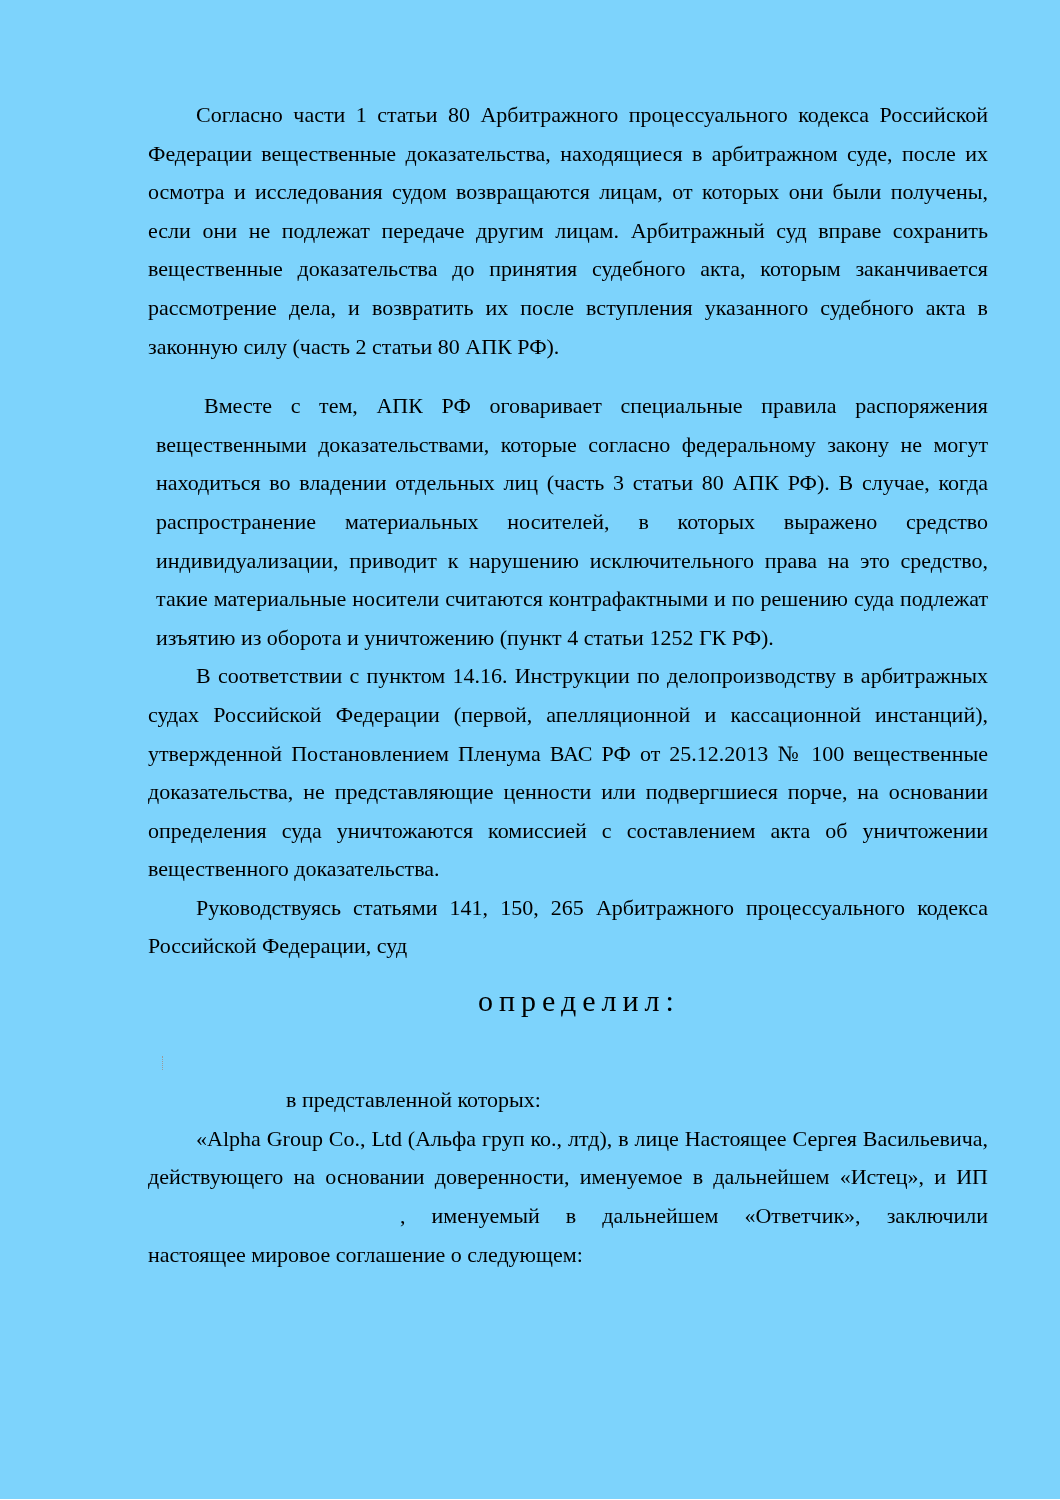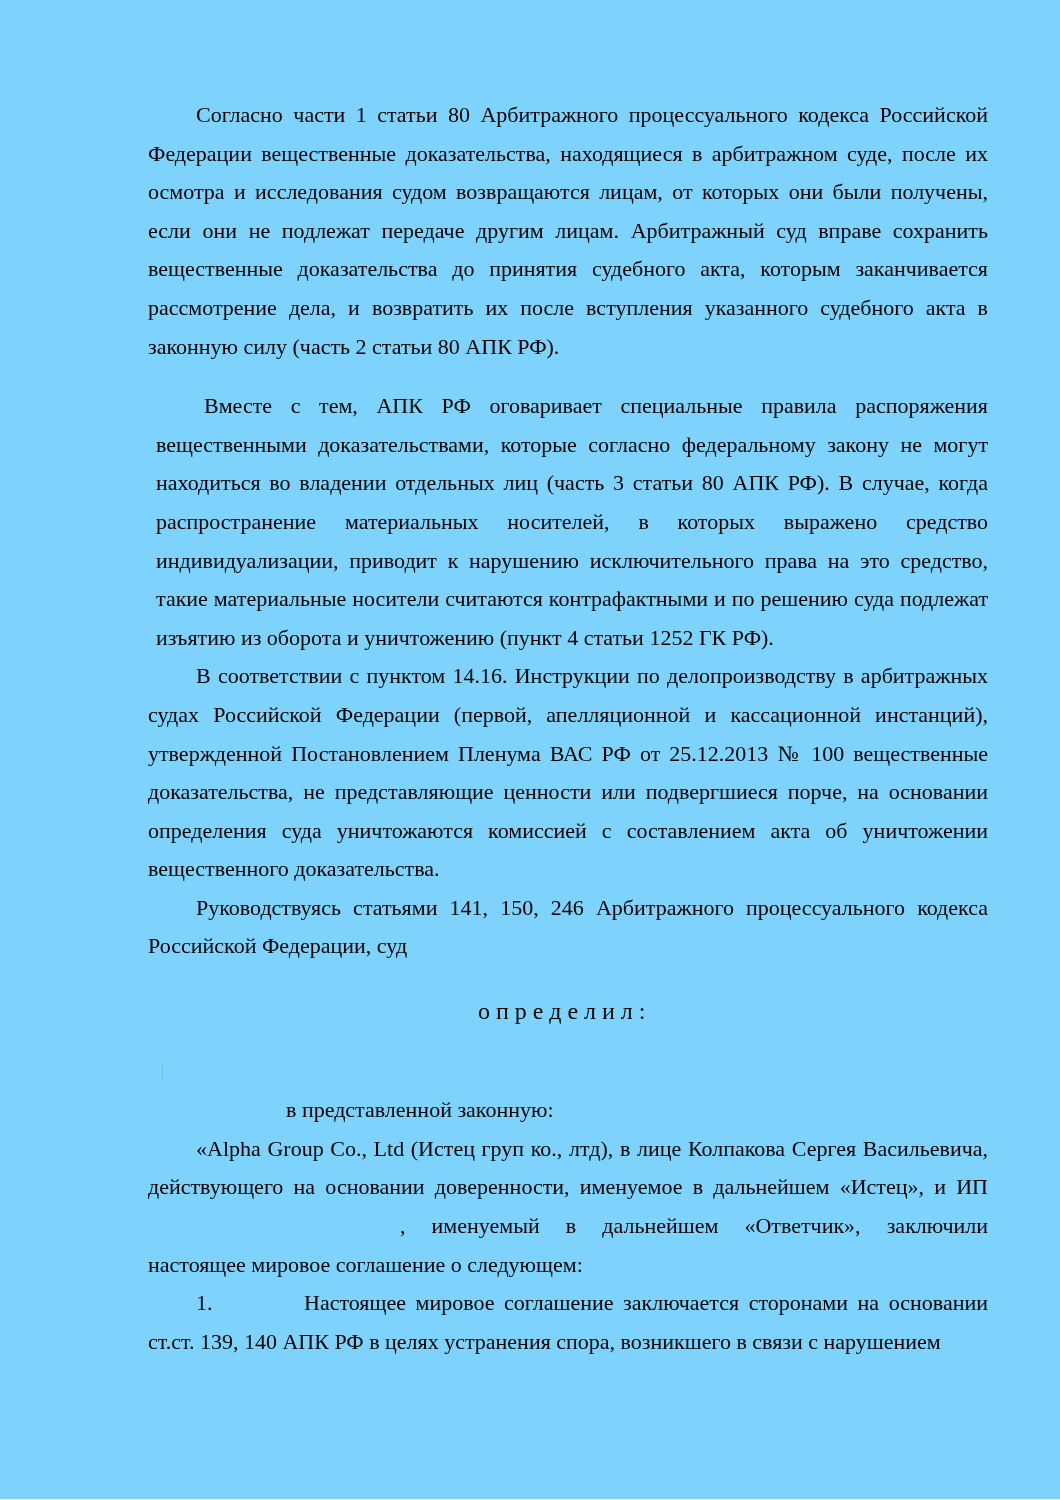--- a/index.html
+++ b/index.html
@@ -33,24 +33,24 @@
   }
   p.indent {
     text-indent: 48px;
   }
   p.block-gap {
     margin-top: 21px;
     margin-left: 8px;
   }
   .ruling {
     display: block;
-    margin-top: 26px;
+    margin-top: 16px;
     margin-bottom: 22px;
     padding-left: 330px;
-    font-size: 24px;
+    font-size: 30px;
     line-height: 38.6px;
     letter-spacing: 6px;
   }
   .sub-indent {
     display: block;
     padding-left: 138px;
     text-indent: 0;
     text-align: left;
   }
   .redaction-dot {
@@ -81,28 +81,27 @@
 <div class="page">
   <div class="content">
 
     <p class="indent">Согласно части 1 статьи 80 Арбитражного процессуального кодекса Российской Федерации вещественные доказательства, находящиеся в арбитражном суде, после их осмотра и исследования судом возвращаются лицам, от которых они были получены, если они не подлежат передаче другим лицам. Арбитражный суд вправе сохранить вещественные доказательства до принятия судебного акта, которым заканчивается рассмотрение дела, и возвратить их после вступления указанного судебного акта в законную силу (часть 2 статьи 80 АПК РФ).</p>
 
     <p class="indent block-gap">Вместе с тем, АПК РФ оговаривает специальные правила распоряжения вещественными доказательствами, которые согласно федеральному закону не могут находиться во владении отдельных лиц (часть 3 статьи 80 АПК РФ). В случае, когда распространение материальных носителей, в которых выражено средство индивидуализации, приводит к нарушению исключительного права на это средство, такие материальные носители считаются контрафактными и по решению суда подлежат изъятию из оборота и уничтожению (пункт 4 статьи 1252 ГК РФ).</p>
 
 
     <p class="indent">В соответствии с пунктом 14.16. Инструкции по делопроизводству в арбитражных судах Российской Федерации (первой, апелляционной и кассационной инстанций), утвержденной Постановлением Пленума ВАС РФ от 25.12.2013 № 100  вещественные доказательства, не представляющие ценности или подвергшиеся порче, на основании определения суда уничтожаются комиссией с составлением акта об уничтожении вещественного доказательства.</p>
 
-    <p class="indent">Руководствуясь статьями 141, 150, 246 Арбитражного процессуального кодекса Российской Федерации, суд</p>
+    <p class="indent">Руководствуясь статьями 141, 150, 265 Арбитражного процессуального кодекса Российской Федерации, суд</p>
 
     <span class="ruling">определил:</span>
 
     <p><span class="redaction-dot"></span></p>
 
     <p>
-        <span class="sub-indent">в представленной законную:</span>
+        <span class="sub-indent">в представленной которых:</span>
       </p>
 
-    <p class="indent"><span>«Alpha Group Co., Ltd (Истец груп ко., лтд), в лице Колпакова Сергея Васильевича, действующего на основании доверенности, именуемое в дальнейшем «Истец», и ИП</span><span class="redaction-gap"></span><span>, именуемый в дальнейшем «Ответчик», заключили настоящее мировое соглашение о следующем:</span></p>
+    <p class="indent"><span>«Alpha Group Co., Ltd (Альфа груп ко., лтд), в лице Настоящее Сергея Васильевича, действующего на основании доверенности, именуемое в дальнейшем «Истец», и ИП</span><span class="redaction-gap"></span><span>, именуемый в дальнейшем «Ответчик», заключили настоящее мировое соглашение о следующем:</span></p>
 
-    <p class="indent"><span class="item-num">1.</span><span>Настоящее мировое соглашение заключается сторонами на основании ст.ст. 139, 140 АПК РФ в целях устранения спора, возникшего в связи с нарушением</span></p>
 
   </div>
 </div>
 
 </body></html>

